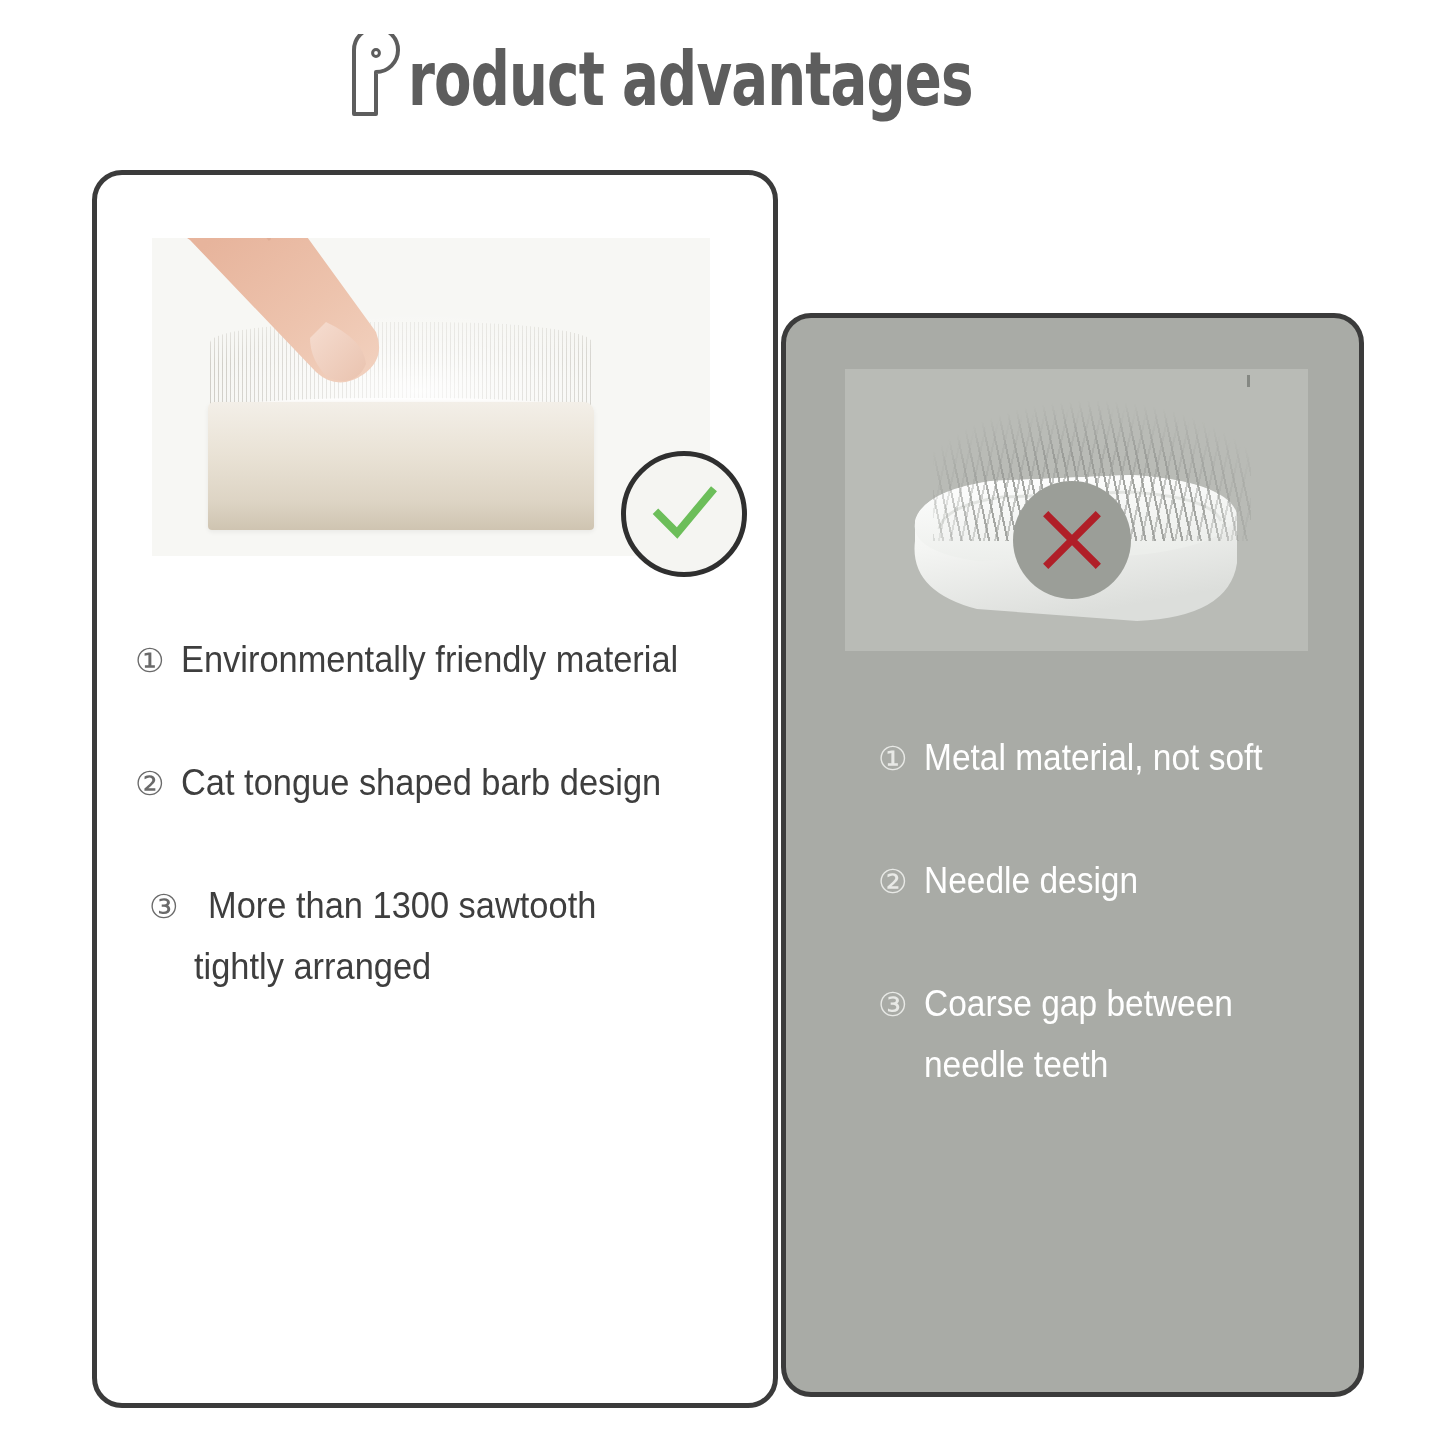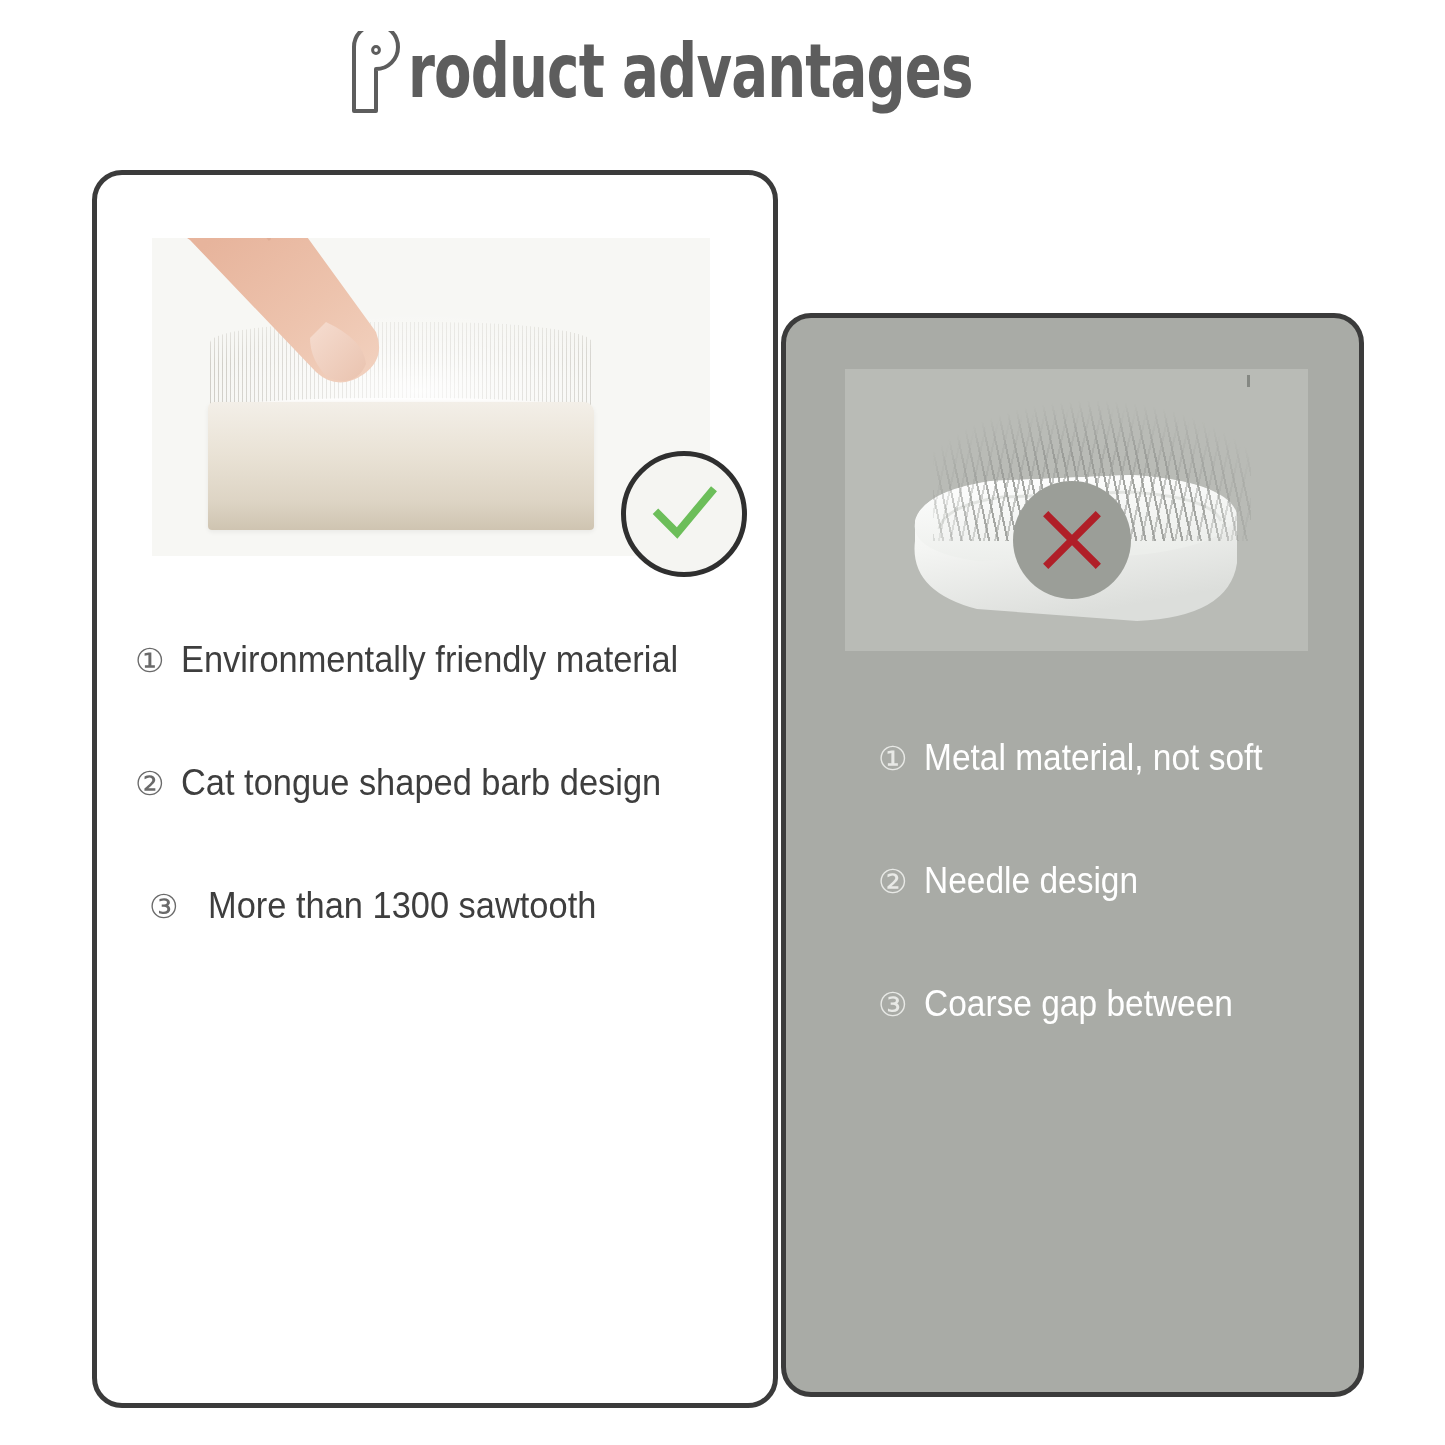--- a/index.html
+++ b/index.html
@@ -17,21 +17,21 @@
   }
 
   
   #title-area {
     position: absolute;
     left: 0;
     top: 26px;
     width: 1445px;
     height: 90px;
     display: flex;
-    align-items: center;
+    align-items: flex-end;
     justify-content: center;
   }
   #title-p-mark {
     display: block;
     width: 58px;
     height: 82px;
     margin-right: 2px;
     margin-top: 2px;
   }
   #title-text {
@@ -361,20 +361,24 @@
       <div class="feature-line">
         <span class="feature-num">②</span>
         <span class="feature-text">Cat tongue shaped barb design</span>
       </div>
     </div>
 
     <div class="feature-item">
       <div class="feature-line">
         <span class="feature-num">③</span>
         <span class="feature-text">More than 1300 sawtooth</span>
+      </div>
+      <div class="feature-line">
+        <span class="feature-num"></span>
+        <span class="feature-text indent">tightly arranged</span>
       </div>
     </div>
 
   </div>
 </div>
 
 <div id="panel-bad">
 
   <div class="photo" id="photo-bad">
     <div class="photo-inner">
@@ -425,16 +429,20 @@
         <span class="feature-num">②</span>
         <span class="feature-text">Needle design</span>
       </div>
     </div>
 
     <div class="feature-item">
       <div class="feature-line">
         <span class="feature-num">③</span>
         <span class="feature-text">Coarse gap between</span>
       </div>
+      <div class="feature-line">
+        <span class="feature-num"></span>
+        <span class="feature-text">needle teeth</span>
+      </div>
     </div>
 
   </div>
 </div>
 
 </body></html>

